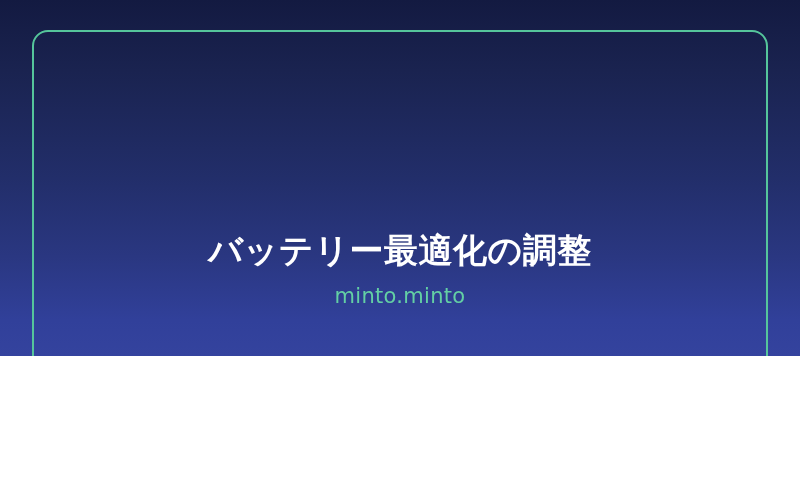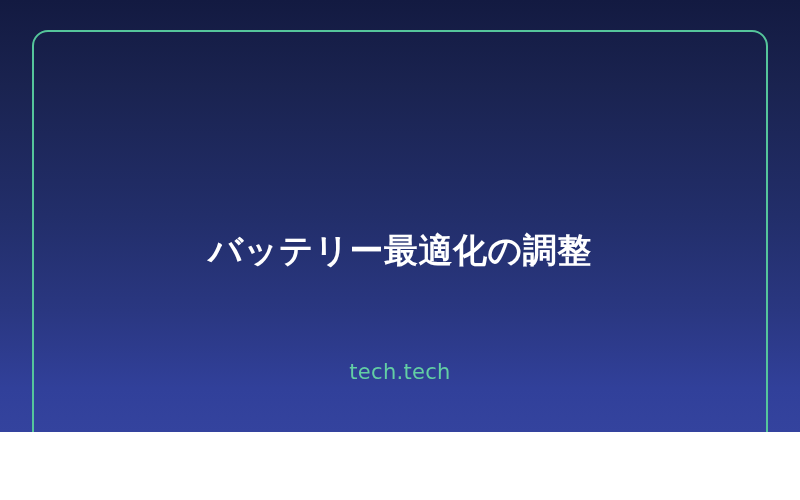--- a/index.html
+++ b/index.html
@@ -12,21 +12,21 @@
     width: 800px;
     height: 500px;
     overflow: hidden;
     font-family: "DejaVu Sans", "Liberation Sans", sans-serif;
   }
 
   
   #card-canvas {
     position: relative;
     width: 800px;
-    height: 432px;
+    height: 356px;
     box-sizing: border-box;
     background: linear-gradient(
         180deg,
         #131a41 0%,
         #1a2350 20%,
         #222e6a 50%,
         #2a3781 72%,
         #31409a 90%,
         #34439e 100%);
     overflow: hidden;
@@ -96,16 +96,16 @@
 
 <div id="card-canvas">
 
   <div id="card-frame"></div>
 
   <div id="card-content">
     <h1 id="card-title">バッテリー最適化の調整</h1>
   </div>
 
   <div id="card-footer">
-    <span id="brand-text">tech.tech</span>
+    <span id="brand-text">minto.minto</span>
   </div>
 
 </div>
 
 </body></html>

